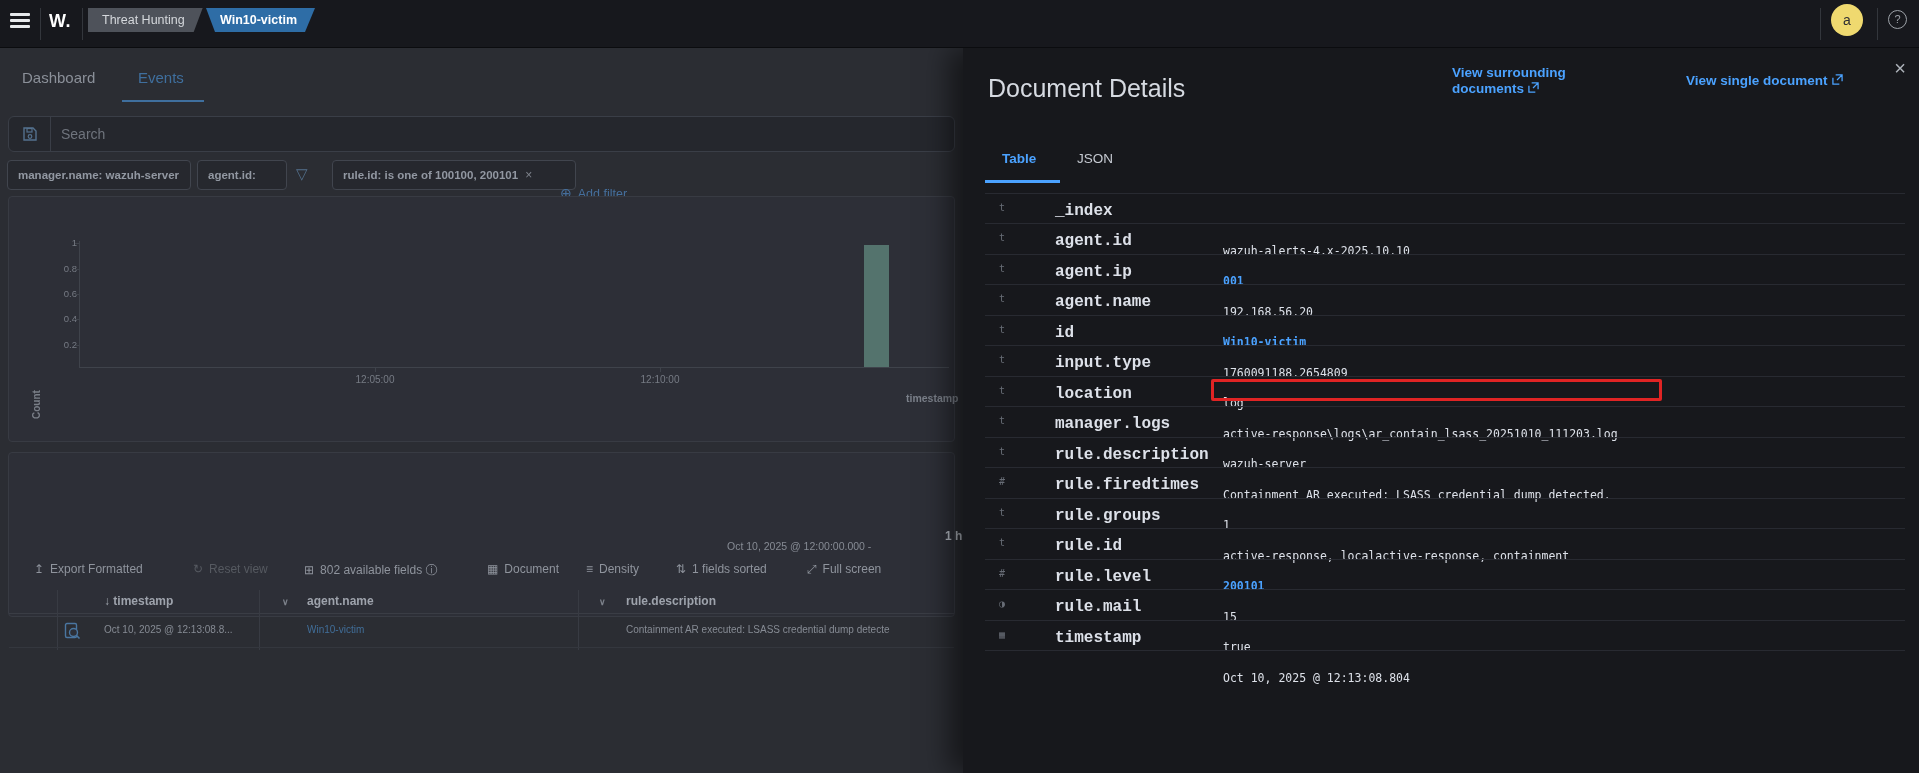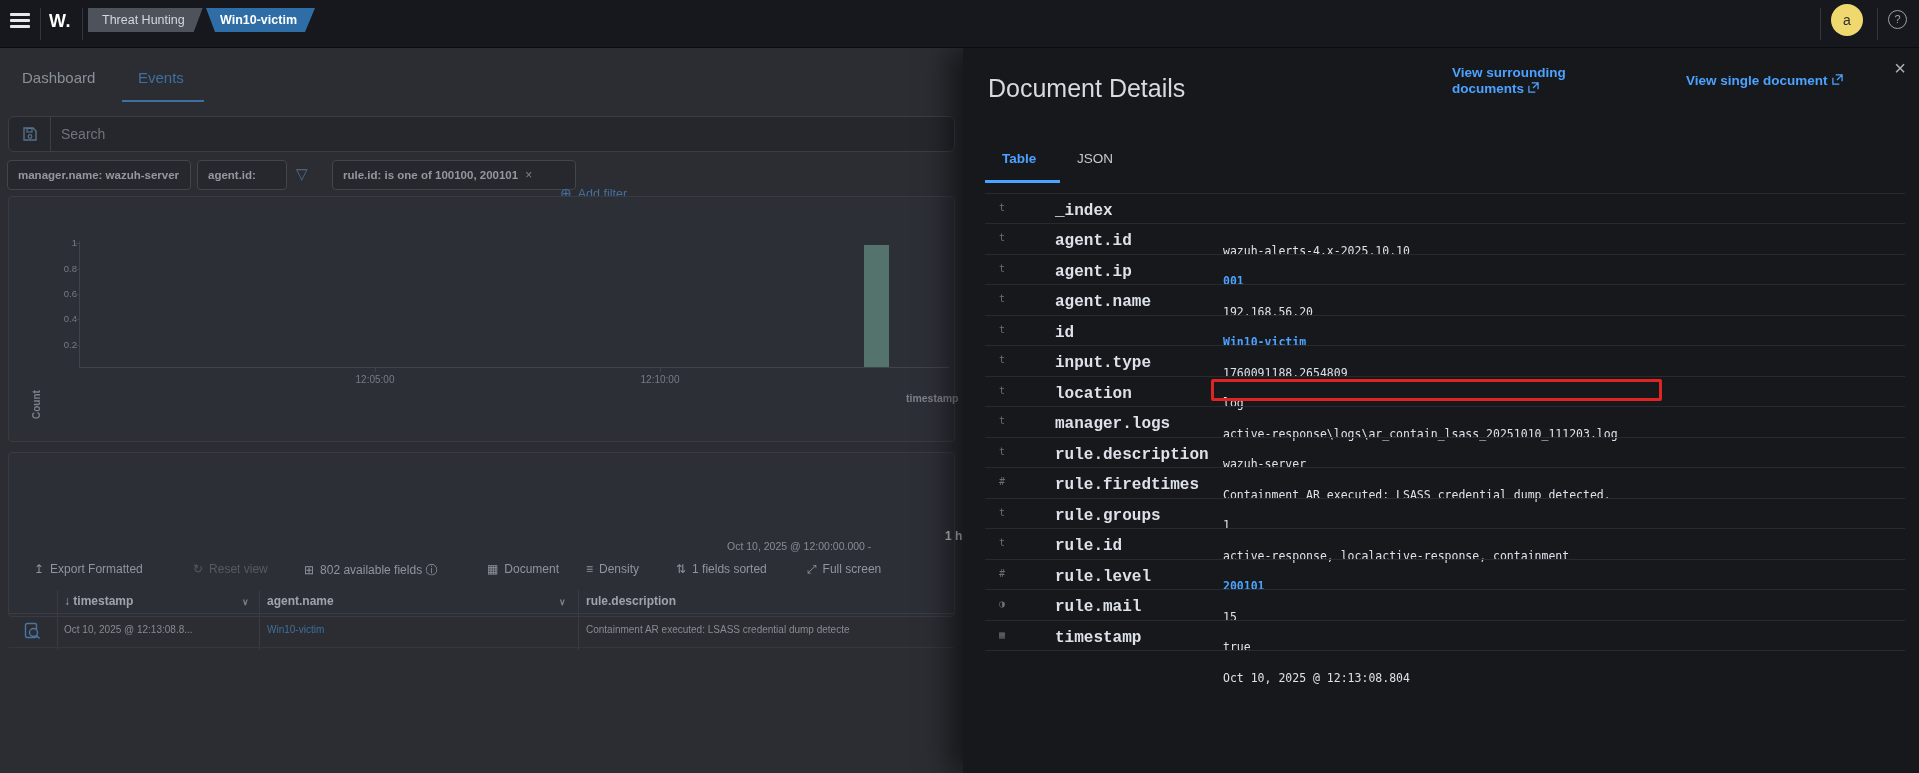--- a/index.html
+++ b/index.html
@@ -1,18 +1,18 @@
 <!DOCTYPE html>
 <html><head>
 <meta charset="utf-8">
 <style>
   * { margin:0; padding:0; box-sizing:border-box; }
   html,body { width:1919px; height:773px; overflow:hidden; background:#17181d;
     font-family:"Liberation Sans", sans-serif; }
-  .abs { position:absolute; }
+  .abs { position:absolute;margin-left:40px; }
 
   
   #navbar { position:absolute; left:0; top:0; width:1919px; height:48px;
     background:#17181d; border-bottom:1px solid #0b0c0f; z-index:30; }
   .nav-divider { position:absolute; top:8px; width:1px; height:32px; background:#33363c; }
   #hamburger { position:absolute; left:10px; top:13px; width:20px; height:15px; cursor:pointer; }
   #hamburger span { display:block; height:2.5px; background:#e7e9ec; margin-bottom:3.5px; border-radius:1px; }
   #logo { position:absolute; left:49px; top:11px; font-size:18px; font-weight:bold; color:#ffffff; letter-spacing:.5px; }
   .crumb { position:absolute; top:8px; height:24px; line-height:24px; font-size:12.5px;
     padding:0 18px 0 14px; color:#d5d8dc; }

